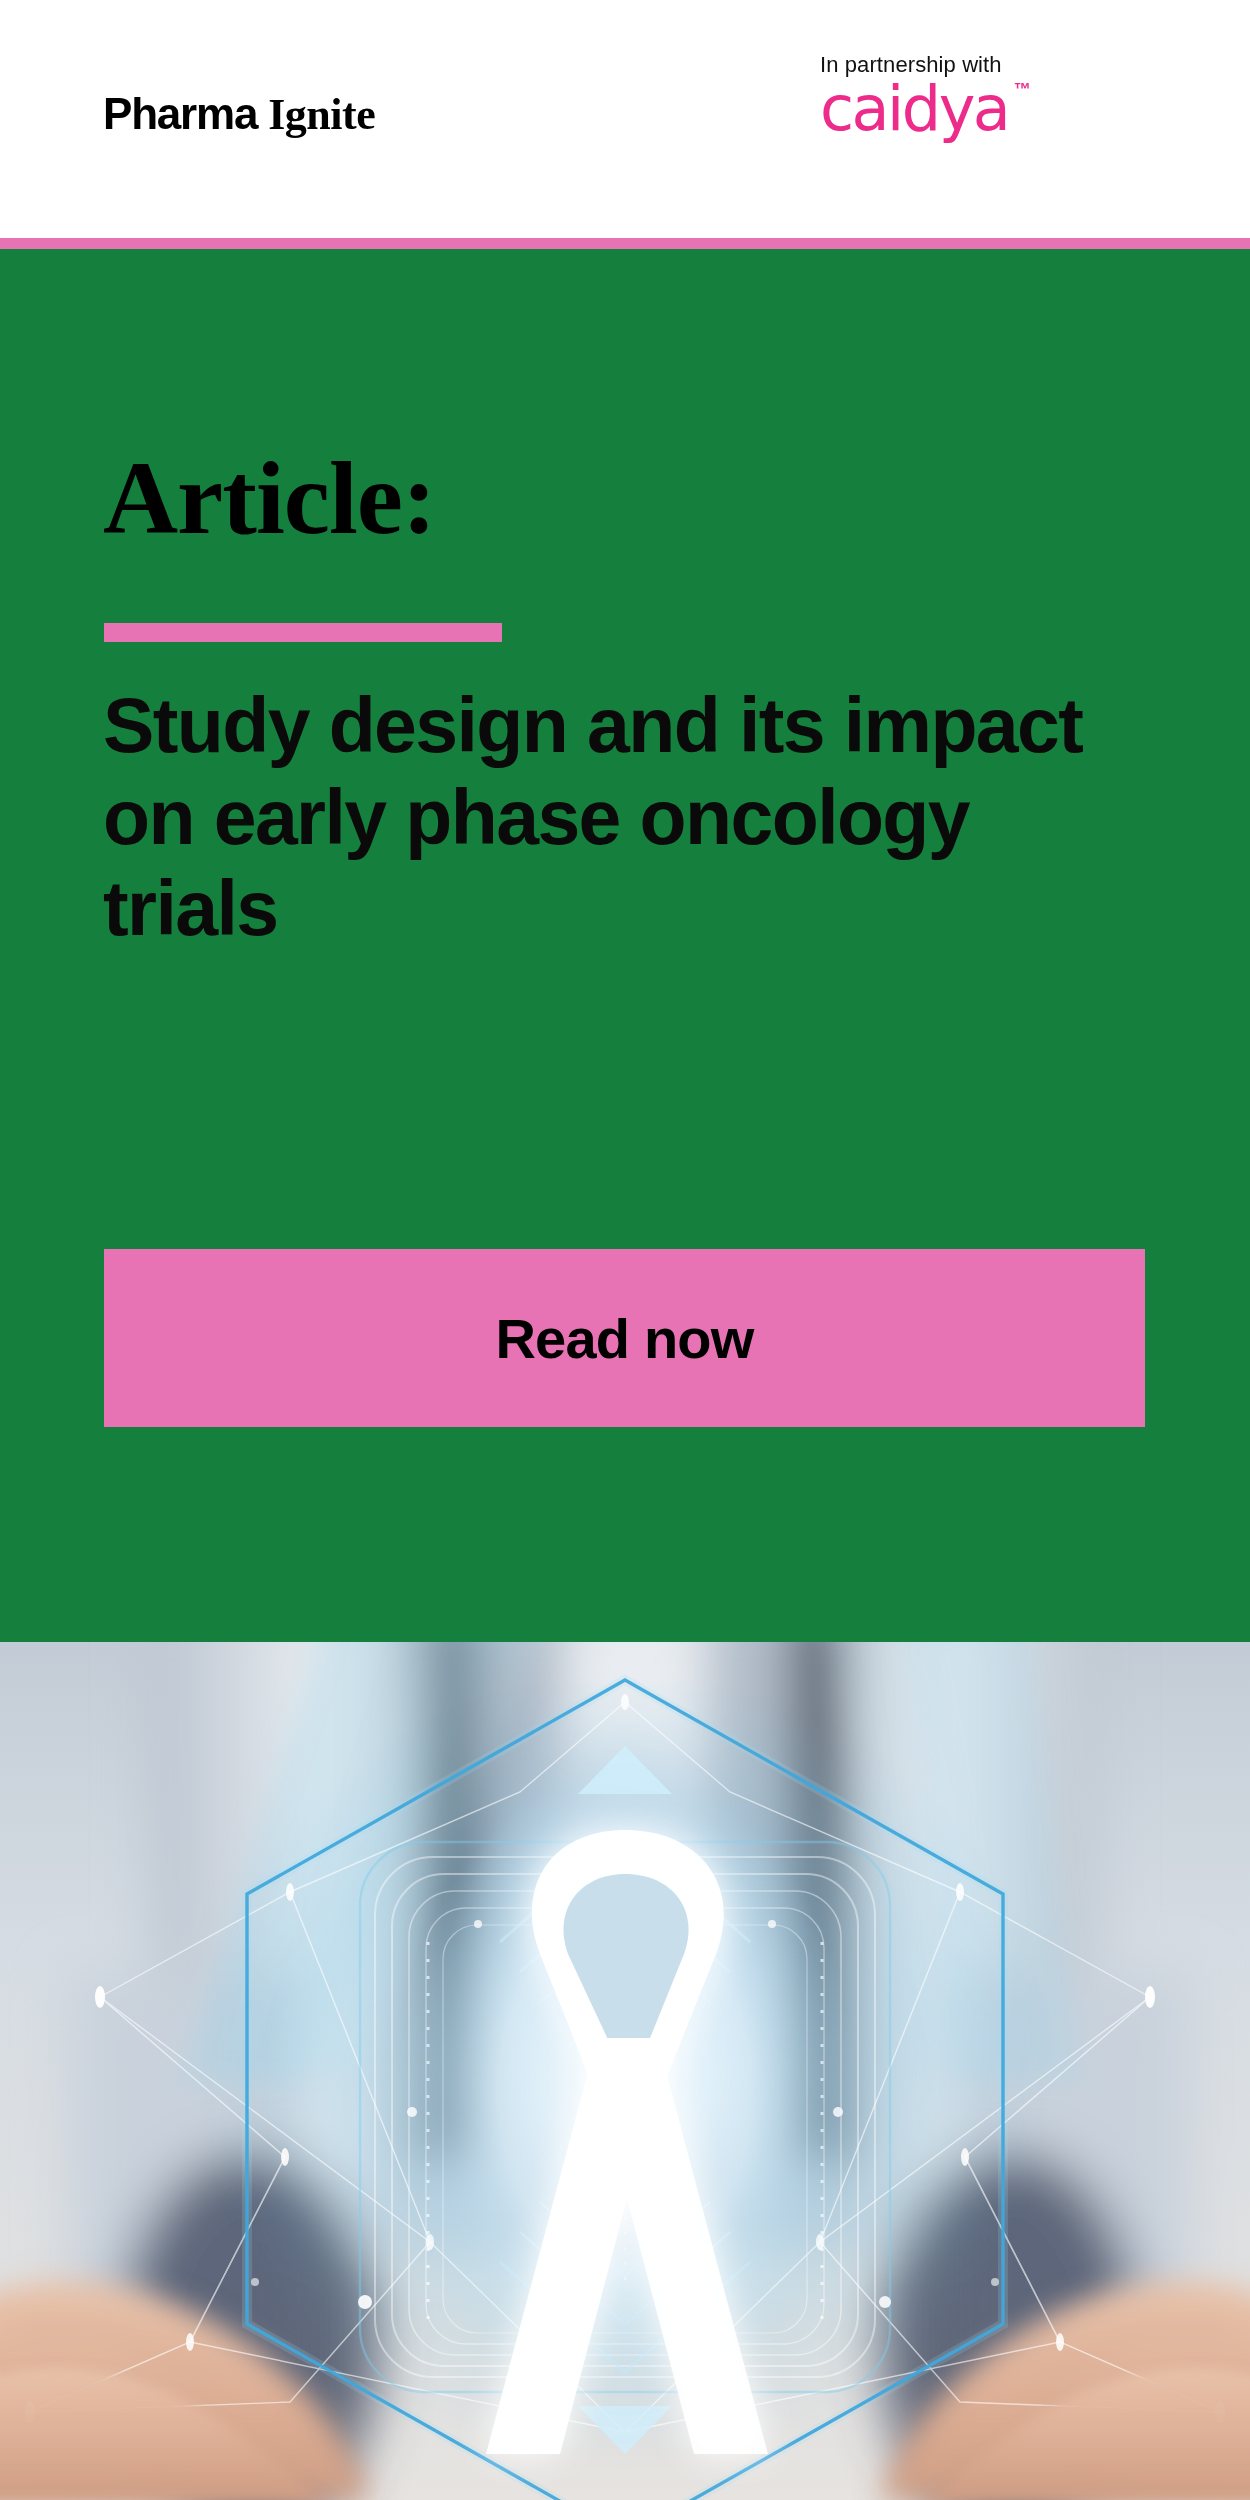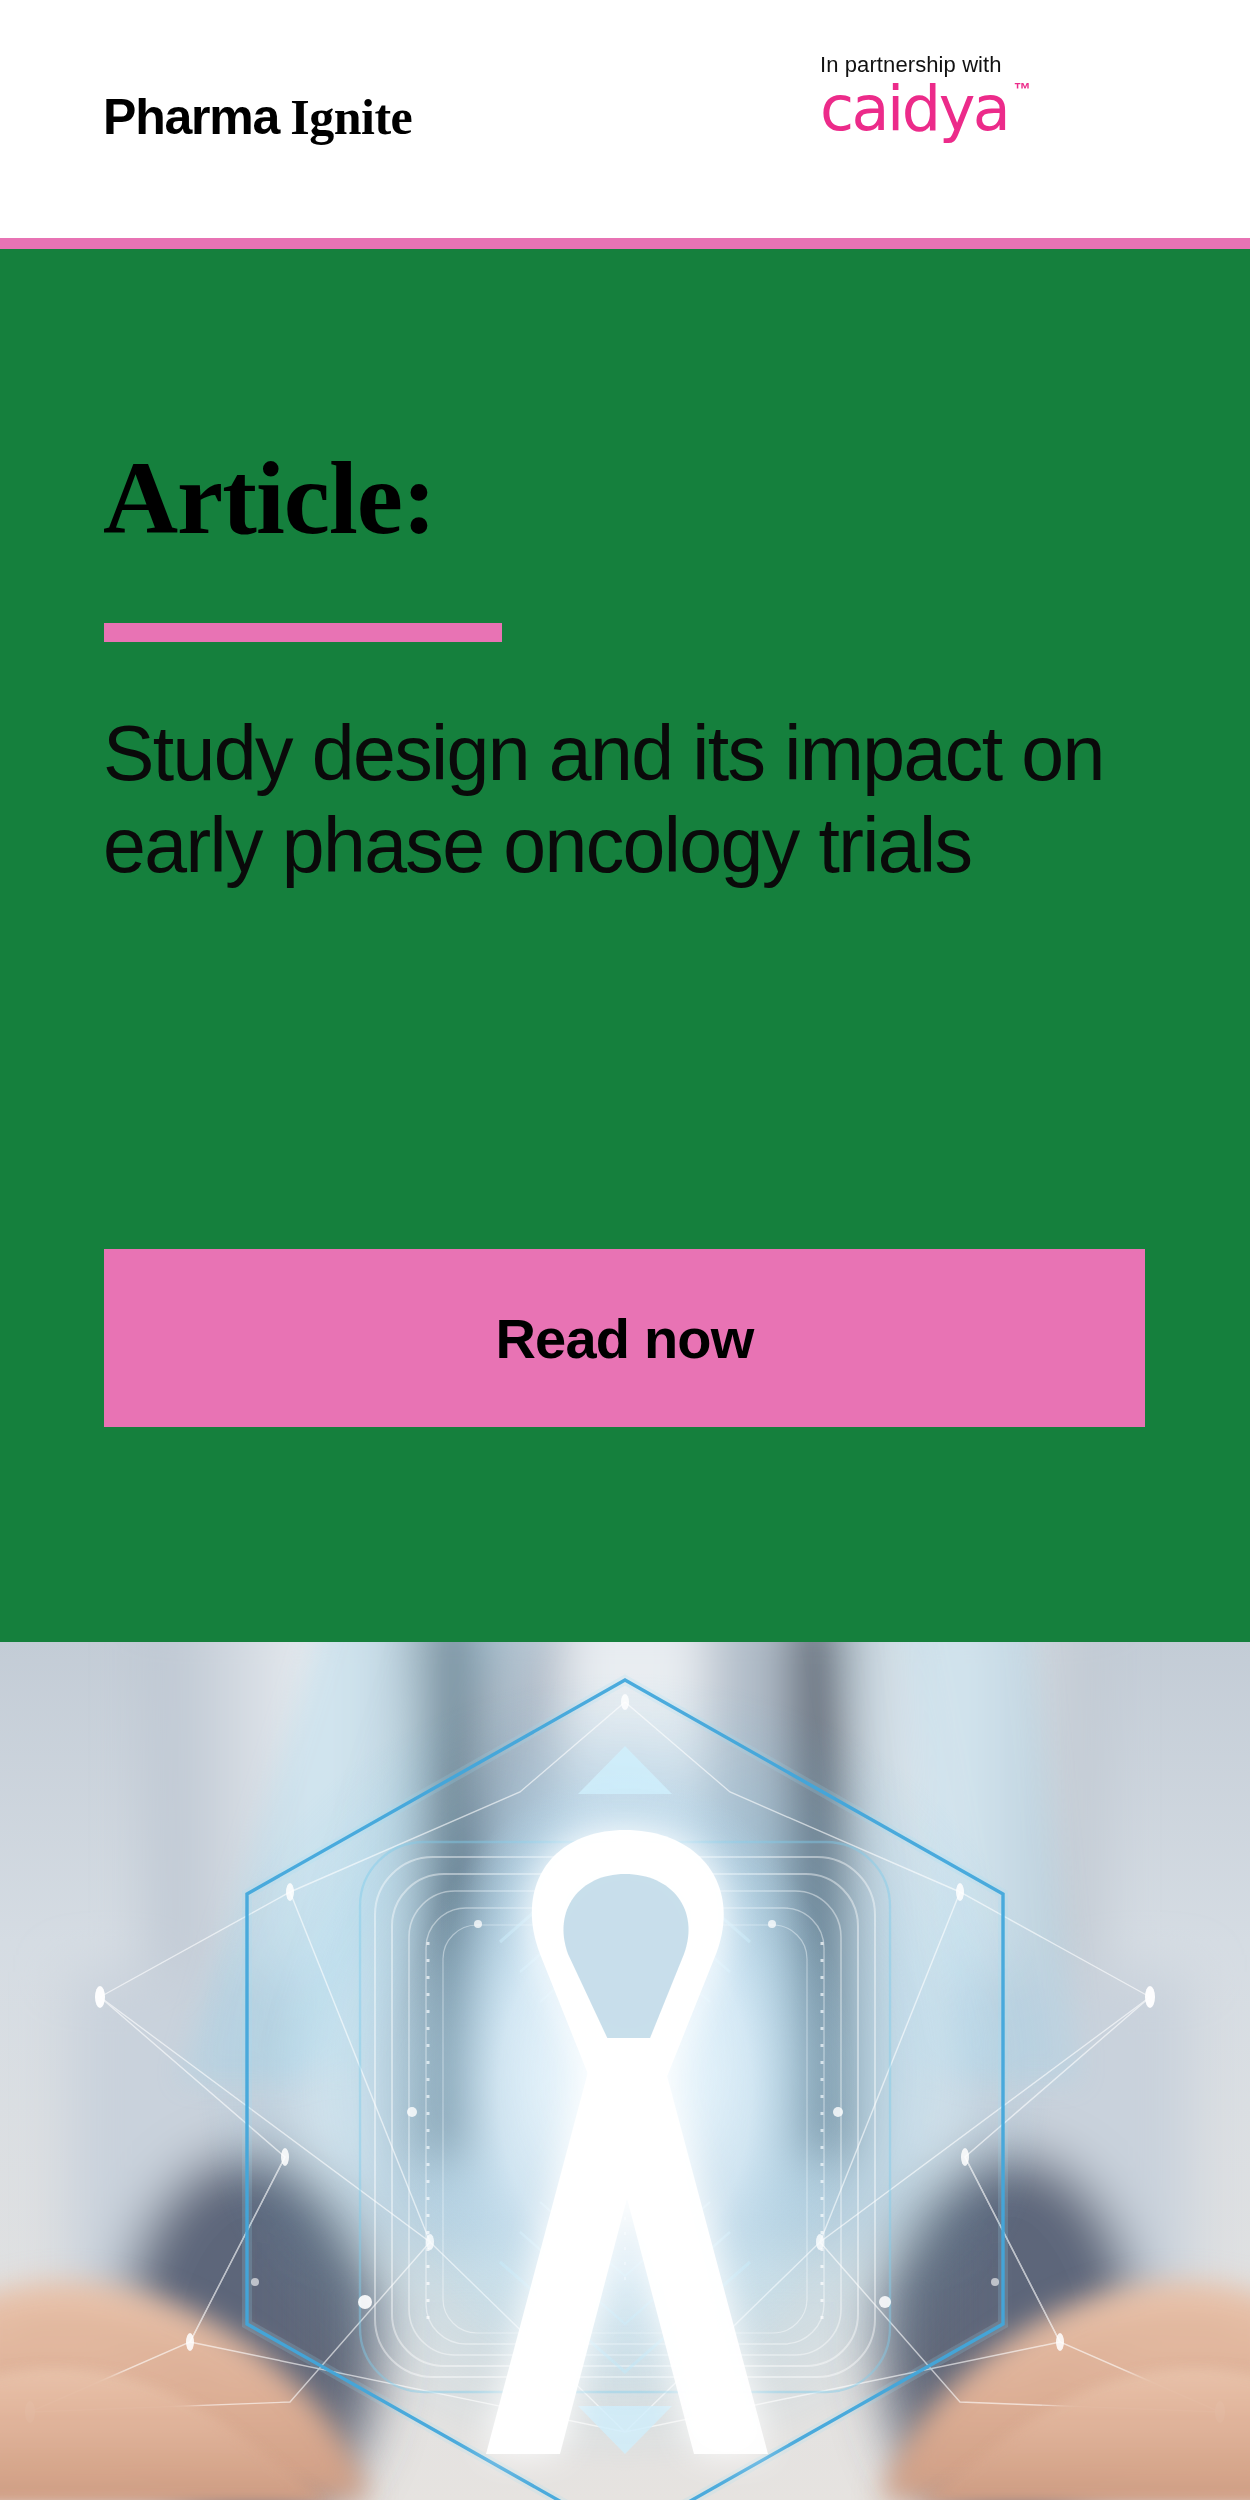--- a/index.html
+++ b/index.html
@@ -27,21 +27,21 @@
     height:238px;
     background:#ffffff;
     display:flex;
     align-items:center;
   }
 
   .brand-logo {
     position:absolute;
     left:103px;
     top:92px;
-    font-size:50px;
+    font-size:44px;
     line-height:1;
     white-space:nowrap;
     color:#000000;
   }
   .brand-pharma {
     font-family:"Liberation Sans", sans-serif;
     font-weight:700;
     letter-spacing:-1.2px;
   }
   .brand-ignite {
@@ -127,26 +127,25 @@
     height:19px;
     background:#E873B4;
   }
 
   .headline {
     position:absolute;
     left:103px;
     top:431px;
     width:1050px;
     font-family:"Liberation Sans", sans-serif;
-    font-weight:400;
+    font-weight:700;
     font-size:77px;
     line-height:1.19;
     color:#0A0A0A;
     letter-spacing:-1.6px;
-    margin-top:28px;
   }
 
   .cta-button {
     position:absolute;
     left:104px;
     top:1000px;
     width:1041px;
     height:178px;
     background:#E873B4;
     border:none;

